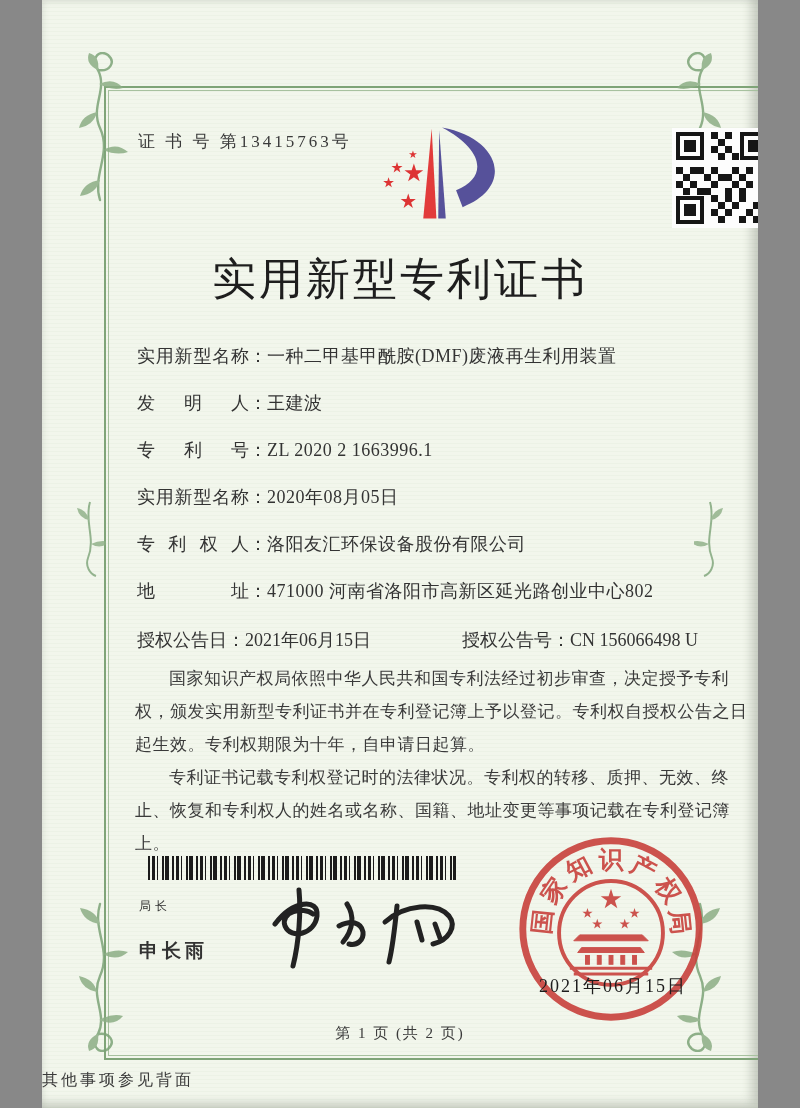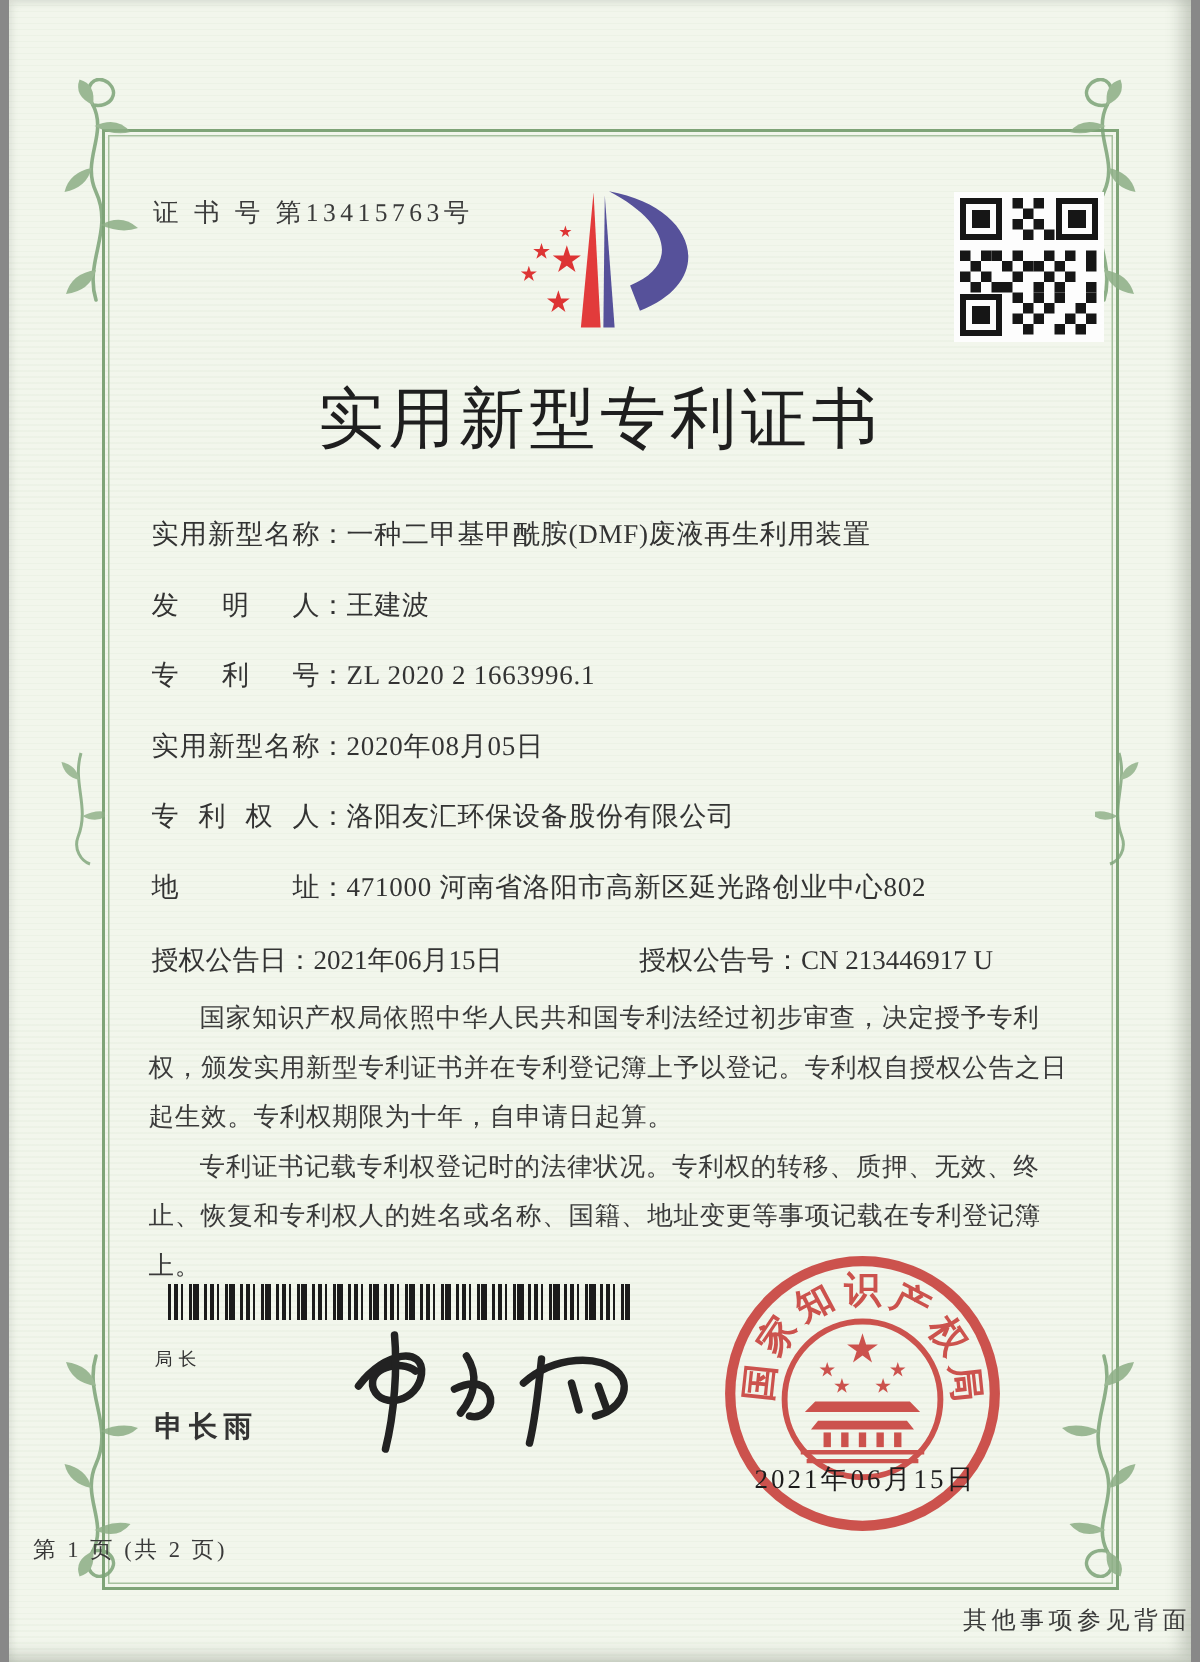--- a/index.html
+++ b/index.html
@@ -1,17 +1,17 @@
 <!DOCTYPE html>
 <html><head>
 <meta charset="utf-8">
 <style>
   html,body{margin:0;padding:0;background:#888;}
   .page{
-    position:relative;width:788px;height:1108px;margin:0 auto;overflow:hidden;
+    position:relative;width:716px;height:1108px;margin:0 auto;overflow:hidden;
     background-color:#f2f6ec;
     background-image:repeating-linear-gradient(0deg, rgba(140,175,130,.055) 0 1px, rgba(0,0,0,0) 1px 4px);
     box-shadow:inset -7px -5px 10px rgba(60,70,55,.22), inset 2px 2px 6px rgba(60,70,55,.10);
     font-family:"Liberation Serif","DejaVu Serif",serif;color:#2e2e2e;
   }
   
   .frame{position:absolute;left:62px;top:86px;width:674px;height:970px;border:2px solid #7fa478;}
   .frame-in{position:absolute;inset:2px;border:1px solid #a7c19f;}
   
   .vine{position:absolute;opacity:.85;}
@@ -41,22 +41,22 @@
       #1b1b1b 0 2px, rgba(0,0,0,0) 2px 4px,
       #1b1b1b 4px 7px, rgba(0,0,0,0) 7px 9px,
       #1b1b1b 9px 10px, rgba(0,0,0,0) 10px 14px,
       #1b1b1b 14px 16px, rgba(0,0,0,0) 16px 17px,
       #1b1b1b 17px 21px, rgba(0,0,0,0) 21px 24px);}
   .signer-title{position:absolute;left:97px;top:898px;font-size:12px;letter-spacing:4px;color:#333;}
   .signer-name{position:absolute;left:97px;top:938px;font-size:19px;letter-spacing:4px;color:#333;font-weight:bold;}
   .signature{position:absolute;left:205px;top:882px;}
   .seal{position:absolute;left:471px;top:831px;}
   .seal-date{position:absolute;left:497px;top:974px;font-size:18px;letter-spacing:2px;color:#1d1d1d;}
-  .page-info{position:absolute;left:16px;top:1024px;width:100%;text-align:left;font-size:15px;letter-spacing:2px;color:#3a3a3a;}
-  .footer-note{position:absolute;left:0;top:1070px;width:100%;text-align:right;font-size:16px;letter-spacing:3px;color:#3a3a3a;}
+  .page-info{position:absolute;left:0;top:1024px;width:100%;text-align:center;font-size:15px;letter-spacing:2px;color:#3a3a3a;}
+  .footer-note{position:absolute;left:0;top:1070px;width:100%;text-align:left;font-size:16px;letter-spacing:3px;color:#3a3a3a;}
 </style>
 </head>
 <body>
 
 <div class="page">
 
   <svg width="0" height="0" style="position:absolute" aria-hidden="true">
     <defs>
       <polygon id="star" points="0,-10 2.24,-3.09 9.51,-3.09 3.63,1.18 5.88,8.09 0,3.82 -5.88,8.09 -3.63,1.18 -9.51,-3.09 -2.24,-3.09"></polygon>
       <g id="vineg" fill="none" stroke="#7ca377" stroke-width="2.4" stroke-linecap="round">
@@ -193,21 +193,21 @@
     <div class="frow">
       <span class="flabel">地址</span><span>：</span><span class="fvalue">471000 河南省洛阳市高新区延光路创业中心802</span>
     </div>
   </div>
 
   <div class="grant">
     <span>
       <span>授权公告日</span><span>：</span><span>2021年06月15日</span>
     </span>
     <span class="right">
-      <span>授权公告号</span><span>：</span><span>CN 213446917 U</span>
+      <span>授权公告号</span><span>：</span><span>CN 156066498 U</span>
     </span>
   </div>
 
   <div class="body-text">
     <p>国家知识产权局依照中华人民共和国专利法经过初步审查，决定授予专利权，颁发实用新型专利证书并在专利登记簿上予以登记。专利权自授权公告之日起生效。专利权期限为十年，自申请日起算。</p>
     <p>专利证书记载专利权登记时的法律状况。专利权的转移、质押、无效、终止、恢复和专利权人的姓名或名称、国籍、地址变更等事项记载在专利登记簿上。</p>
   </div>
 
   <div class="barcode"></div>
 

